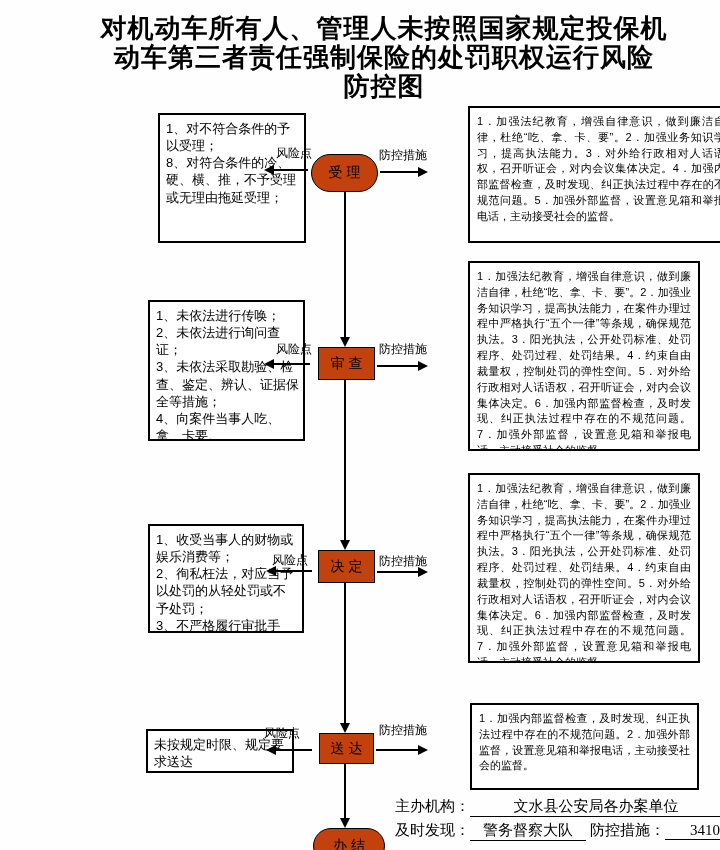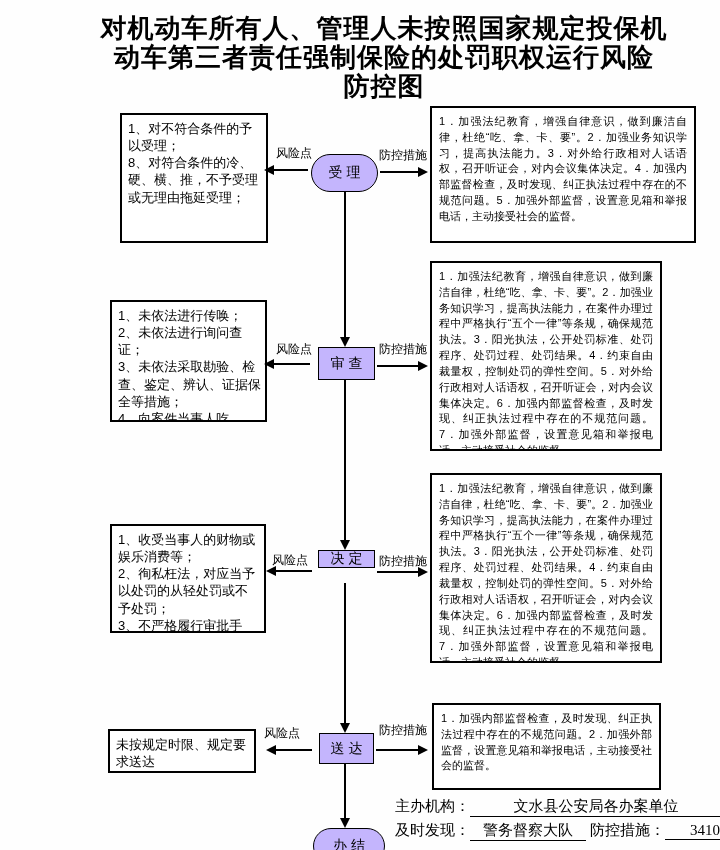--- a/index.html
+++ b/index.html
@@ -6,25 +6,25 @@
   #canvas{
     position:relative;width:720px;height:850px;overflow:hidden;
     background:#fefefe;color:#000;
     font-family:"Liberation Sans",sans-serif;
   }
   .title{
     position:absolute;left:0;top:14px;width:720px;text-align:center;
     font-family:"Liberation Serif",serif;font-weight:bold;
     font-size:26px;line-height:29px;letter-spacing:1px;padding-left:24px;
   }
-  .box{position:absolute;border:2px solid #000;background:#fff;box-sizing:border-box;overflow:hidden;}
+  .box{position:absolute;border:2px solid #000;background:#fff;box-sizing:border-box;overflow:hidden;margin-left:38px;}
   .lbox{font-size:13px;line-height:1.32;padding:5px 4px 3px 6px;}
   .rbox{font-size:11px;line-height:1.44;padding:6px 7px;text-align:justify;}
   .node{
-    position:absolute;border:1.5px solid #000;background:#c4b5fd;box-sizing:border-box;
+    position:absolute;border:1.5px solid #000;background:#c2410c;box-sizing:border-box;
     display:flex;align-items:center;justify-content:center;
     font-size:14px;letter-spacing:4px;text-indent:4px;
   }
   .stadium{border-radius:19px;}
   .flabel{position:absolute;font-size:12px;white-space:nowrap;font-family:Liberation Serif, serif;}
   .hline{position:absolute;height:2px;background:#000;}
   .vline{position:absolute;width:2px;background:#000;}
   .tri{position:absolute;width:0;height:0;}
   .tri-left{border-top:5px solid transparent;border-bottom:5px solid transparent;border-right:10px solid #000;}
   .tri-right{border-top:5px solid transparent;border-bottom:5px solid transparent;border-left:10px solid #000;}
@@ -55,21 +55,21 @@
   <div class="tri tri-left" style="left:264px;top:165px;"></div>
   <div class="node stadium" style="left:311px;top:154px;width:67px;height:38px;">受理</div>
   <div class="flabel" style="left:379px;top:147px;">防控措施</div>
   <div class="hline" style="left:380px;top:171px;width:38px;"></div>
   <div class="tri tri-right" style="left:418px;top:167px;"></div>
   <div class="box rbox" style="left:430px;top:106px;width:266px;height:137px;">1．加强法纪教育，增强自律意识，做到廉洁自律，杜绝“吃、拿、卡、要”。2．加强业务知识学习，提高执法能力。3．对外给行政相对人话语权，召开听证会，对内会议集体决定。4．加强内部监督检查，及时发现、纠正执法过程中存在的不规范问题。5．加强外部监督，设置意见箱和举报电话，主动接受社会的监督。</div>
 
   <div class="vline" style="left:344px;top:192px;height:145px;"></div>
   <div class="tri tri-down" style="left:340px;top:337px;"></div>
 
-  <div class="box lbox" style="left:110px;top:300px;width:157px;height:122px;">
+  <div class="box lbox" style="left:110px;top:300px;width:157px;height:141px;">
     <div>1、未依法进行传唤；</div>
     <div>2、未依法进行询问查证；</div>
     <div>3、未依法采取勘验、检查、鉴定、辨认、证据保全等措施；</div>
     <div>4、向案件当事人吃、拿、卡要。</div>
   </div>
   <div class="flabel" style="left:276px;top:341px;">风险点</div>
   <div class="hline" style="left:274px;top:363px;width:36px;"></div>
   <div class="tri tri-left" style="left:264px;top:359px;"></div>
   <div class="node" style="left:318px;top:347px;width:57px;height:33px;">审查</div>
   <div class="flabel" style="left:379px;top:341px;">防控措施</div>
@@ -81,21 +81,21 @@
   <div class="tri tri-down" style="left:340px;top:540px;"></div>
 
   <div class="box lbox" style="left:110px;top:524px;width:156px;height:109px;">
     <div>1、收受当事人的财物或娱乐消费等；</div>
     <div>2、徇私枉法，对应当予以处罚的从轻处罚或不予处罚；</div>
     <div>3、不严格履行审批手续。</div>
   </div>
   <div class="flabel" style="left:272px;top:552px;">风险点</div>
   <div class="hline" style="left:276px;top:570px;width:36px;"></div>
   <div class="tri tri-left" style="left:266px;top:566px;"></div>
-  <div class="node" style="left:318px;top:550px;width:57px;height:18px;">决定</div>
+  <div class="node" style="left:318px;top:550px;width:57px;height:33px;">决定</div>
   <div class="flabel" style="left:379px;top:553px;">防控措施</div>
   <div class="hline" style="left:377px;top:571px;width:41px;"></div>
   <div class="tri tri-right" style="left:418px;top:567px;"></div>
   <div class="box rbox" style="left:430px;top:473px;width:232px;height:190px;">1．加强法纪教育，增强自律意识，做到廉洁自律，杜绝“吃、拿、卡、要”。2．加强业务知识学习，提高执法能力，在案件办理过程中严格执行“五个一律”等条规，确保规范执法。3．阳光执法，公开处罚标准、处罚程序、处罚过程、处罚结果。4．约束自由裁量权，控制处罚的弹性空间。5．对外给行政相对人话语权，召开听证会，对内会议集体决定。6．加强内部监督检查，及时发现、纠正执法过程中存在的不规范问题。7．加强外部监督，设置意见箱和举报电话，主动接受社会的监督。</div>
 
   <div class="vline" style="left:344px;top:583px;height:140px;"></div>
   <div class="tri tri-down" style="left:340px;top:723px;"></div>
 
   <div class="box lbox" style="left:108px;top:729px;width:148px;height:44px;">
     <div>未按规定时限、规定要求送达</div>

